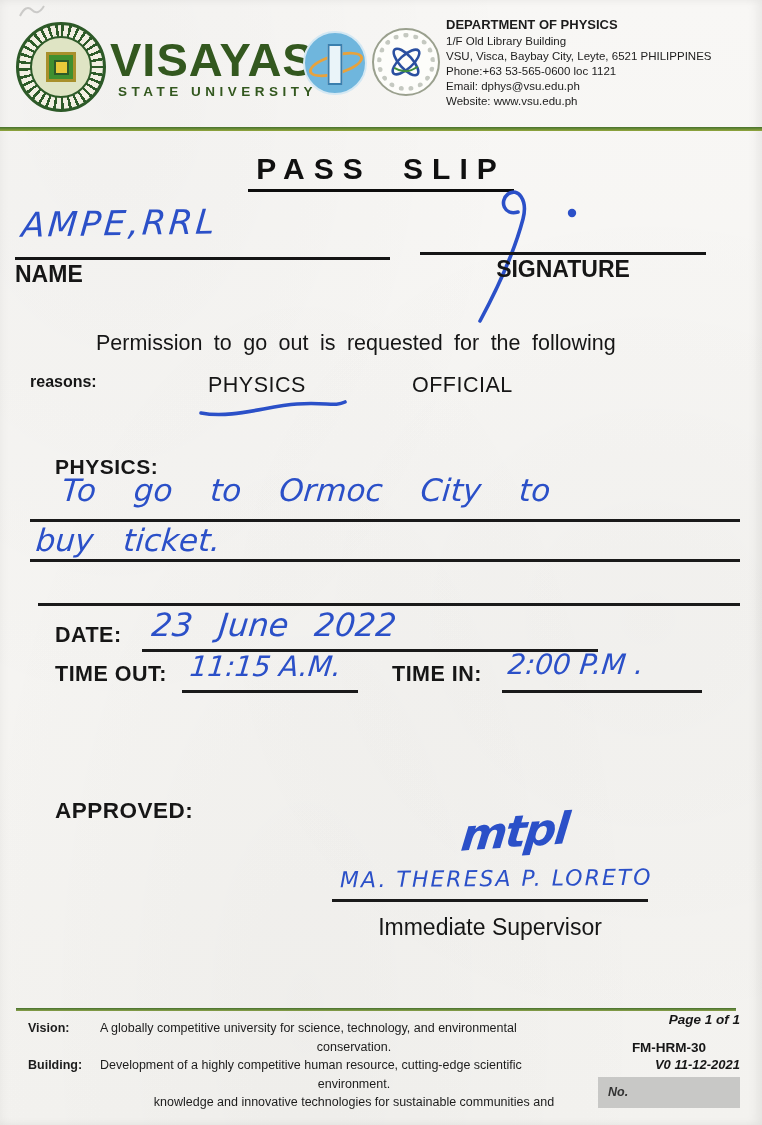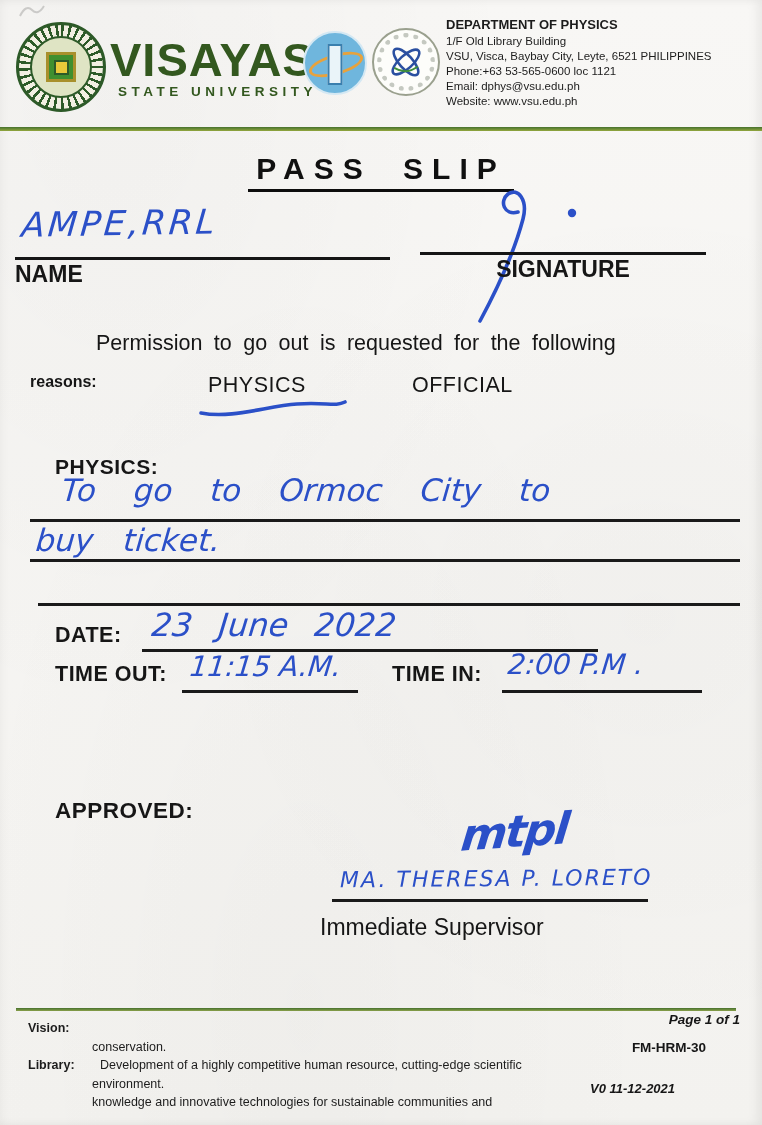--- a/index.html
+++ b/index.html
@@ -95,32 +95,32 @@
   .timein-label { left:392px; top:662px; font-size:21.5px; font-weight:700; letter-spacing:0.5px; }
   .hw-timein { left:508px; top:648px; font-size:28px; transform:skewX(-6deg); white-space:nowrap; }
   .rule-timein { left:502px; top:690px; width:200px; height:2.5px; background:#1a1a1a; }
 
   
   .approved-label { left:55px; top:798px; font-size:22.5px; font-weight:700; letter-spacing:0.5px; }
   .hw-sig2 { left:462px; top:806px; font-size:44px; font-weight:700;
     transform:skewX(-10deg) rotate(-4deg); letter-spacing:-2px; }
   .hw-approver { left:340px; top:866px; font-size:22px; letter-spacing:2px; transform:rotate(-0.5deg); white-space:nowrap; }
   .rule-approver { left:332px; top:899px; width:316px; height:2.5px; background:#1a1a1a; }
-  .supervisor { left:320px; top:914px; width:316px; text-align:left; font-size:23px; }
+  .supervisor { left:332px; top:914px; width:316px; text-align:center; font-size:23px; }
 
   
   .rule-green-bottom { left:16px; top:1008px; width:720px; height:3px;
     background:linear-gradient(#46712e, #8aa04a); }
   .footer-left { left:28px; top:1019px; width:560px; font-size:12.5px; line-height:18.5px; color:#1c1c1c; }
   .f-row { display:flex; }
   .f-label { width:72px; font-weight:700; flex:none; }
-  .f-indent { margin-left:64px; }
+  .f-indent { margin-left:92px;text-align:center; }
   .page-info { left:560px; top:1012px; width:180px; text-align:right; font-size:13.5px; font-weight:700; font-style:italic; }
   .form-code { left:598px; top:1040px; width:142px; text-align:center; font-size:13.5px; font-weight:700; }
-  .version { left:590px; top:1057px; width:150px; text-align:left; font-size:13px; font-weight:700; font-style:italic;margin-top:24px; }
+  .version { left:590px; top:1057px; width:150px; text-align:right; font-size:13px; font-weight:700; font-style:italic; }
   .no-box { left:598px; top:1077px; width:142px; height:31px; background:#c8c8c6;
     font-size:12.5px; font-weight:700; font-style:italic; padding:8px 0 0 10px; color:#333; }
 
   .pencil-mark { left:14px; top:0px; width:40px; height:24px; opacity:.45; }
 </style>
 </head>
 <body>
 
 <div class="sheet">
 
@@ -210,27 +210,29 @@
   <div class="abs hw hw-sig2">mtpl</div>
   <div class="abs hw hw-approver">MA. THERESA P. LORETO</div>
   <div class="abs rule-approver"></div>
   <div class="abs supervisor">Immediate Supervisor</div>
 
   <div class="abs rule-green-bottom"></div>
 
   <div class="abs footer-left">
     <div class="f-row">
       <span class="f-label">Vision:</span>
+      <span>A globally competitive university for science, technology, and environmental</span>
     </div>
     <div class="f-indent">conservation.</div>
     <div class="f-row">
-      <span class="f-label">Library:</span>
+      <span class="f-label">Building:</span>
       <span>Development of a highly competitive human resource, cutting-edge  scientific</span>
     </div>
     <div class="f-indent">environment.</div>
     <div class="f-indent">knowledge and innovative technologies for sustainable communities and</div>
   </div>
 
   <div class="abs page-info">Page 1 of 1</div>
   <div class="abs form-code">FM-HRM-30</div>
   <div class="abs version">V0 11-12-2021</div>
+  <div class="abs no-box">No.</div>
 
 </div>
 
 </body></html>

